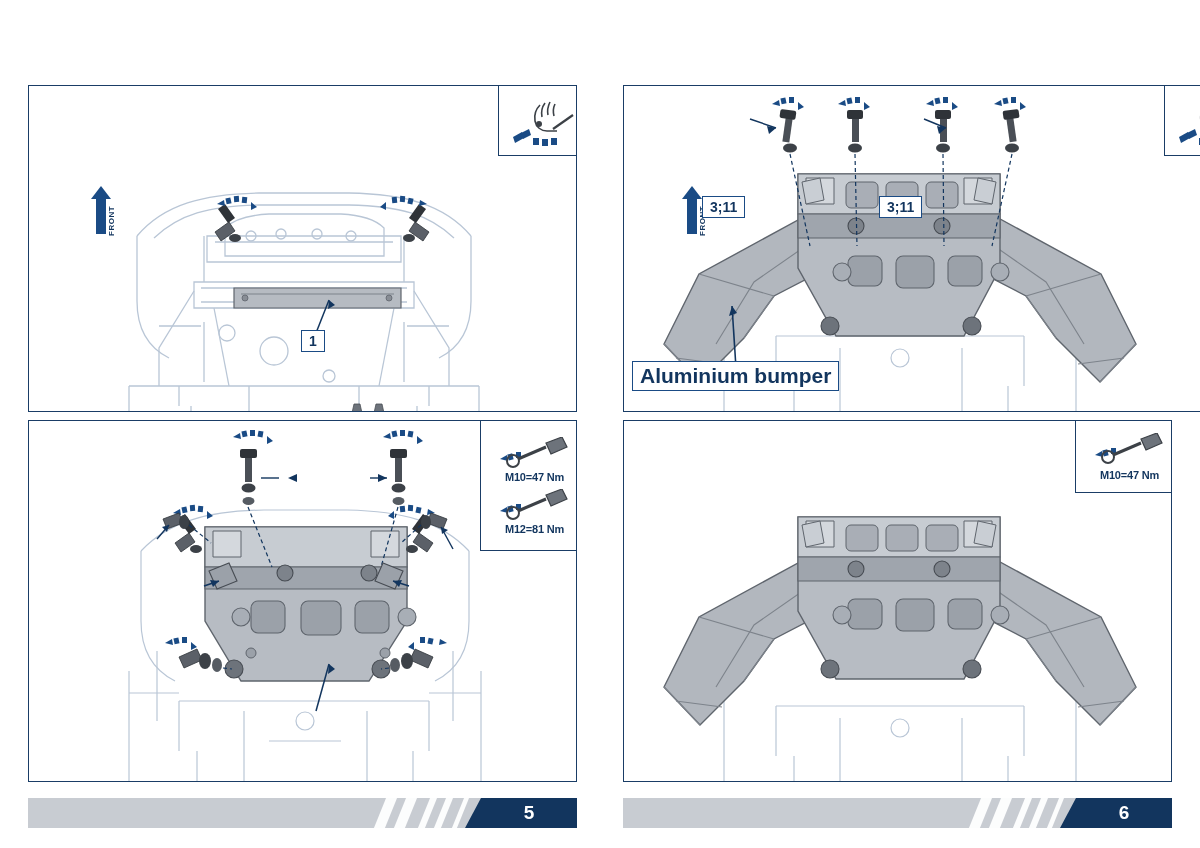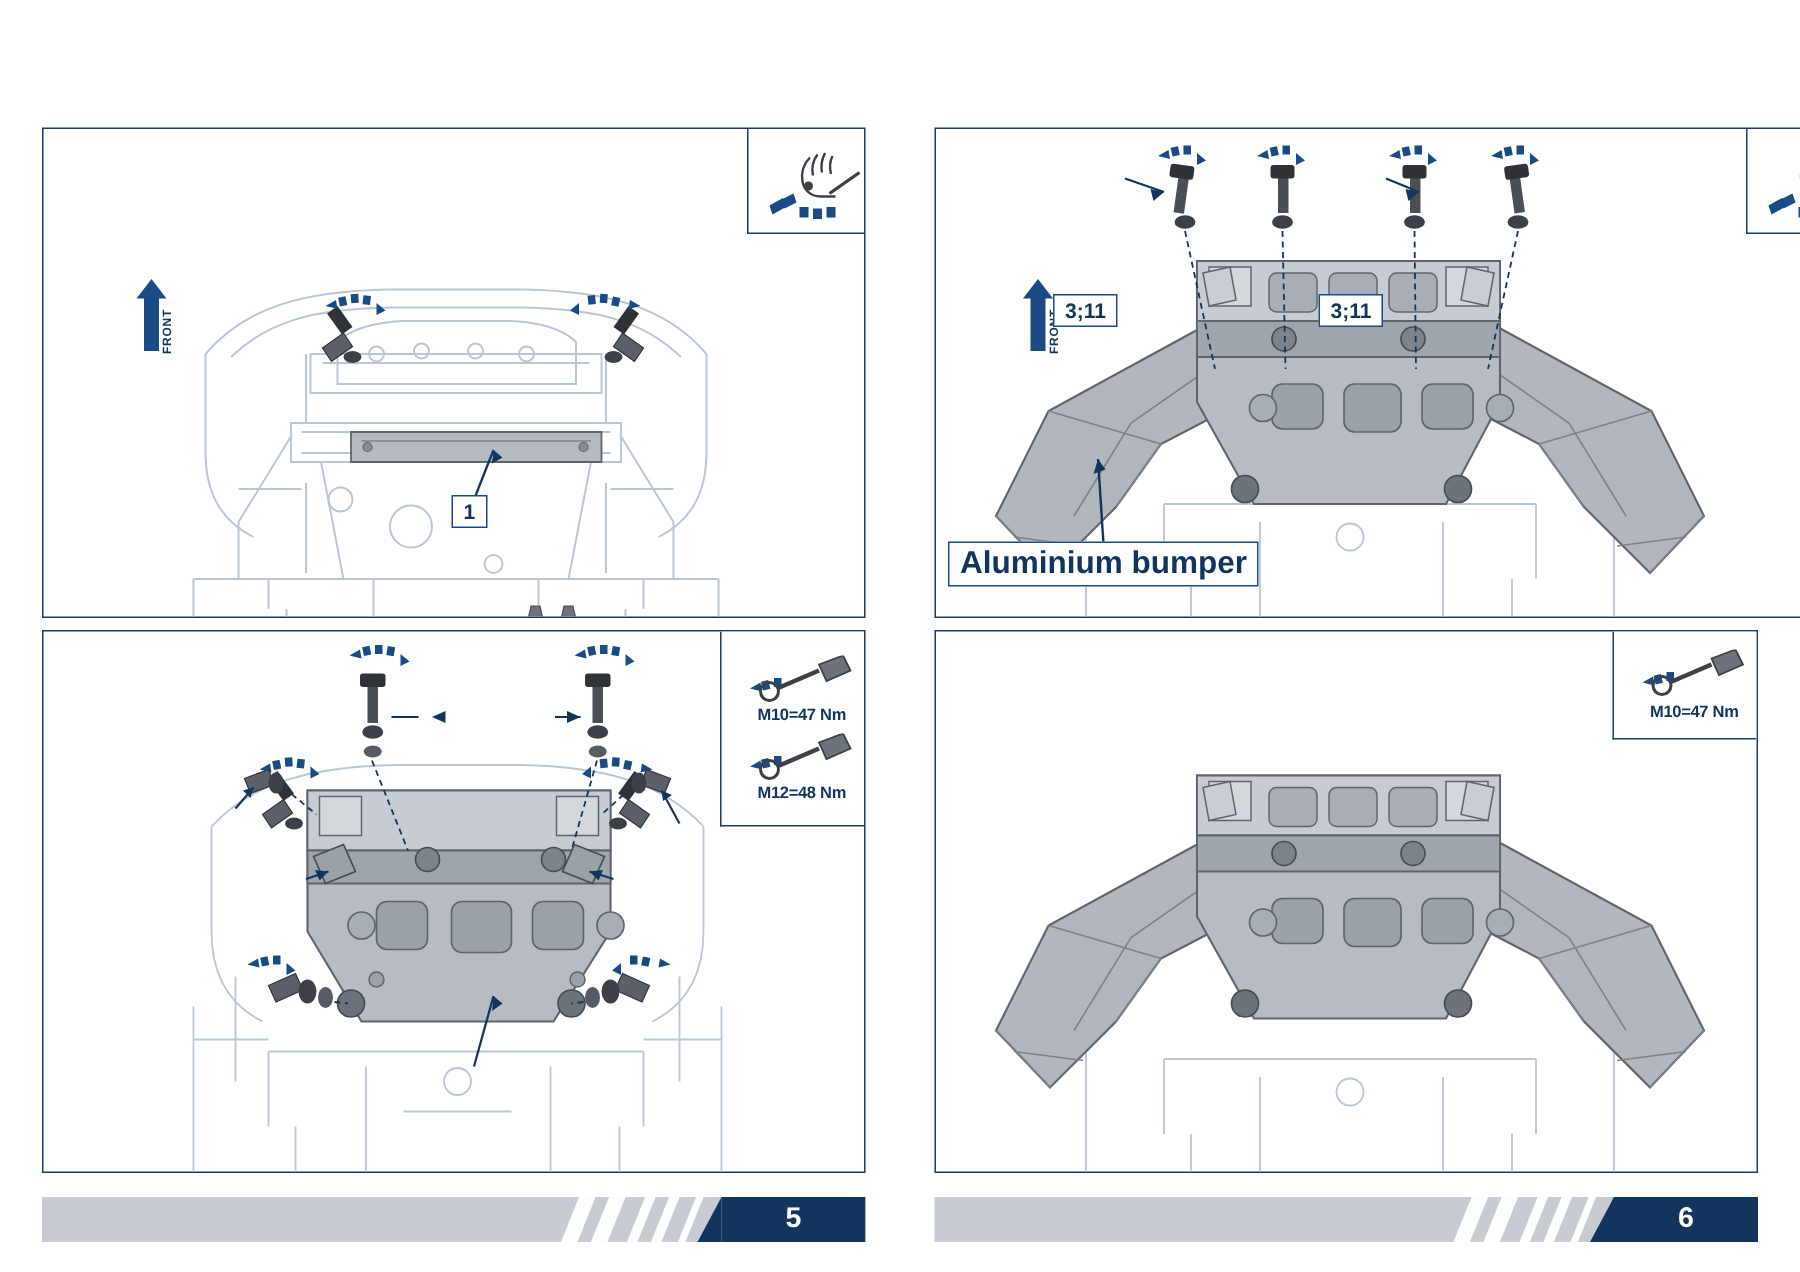--- a/index.html
+++ b/index.html
@@ -437,21 +437,21 @@
           <svg width="78" height="34" viewBox="0 0 78 34">
             <g fill="#1a4b85">
               <path d="M4 22 l7 -4 l1 6 z"></path>
                 <rect x="12" y="17" width="5" height="6" transform="rotate(-14 14 20)"></rect>
               <rect x="20" y="15" width="5" height="6"></rect>
             </g>
             <circle cx="17" cy="24" r="6" fill="none" stroke="#3c4147" stroke-width="2"></circle>
             <path d="M22 22 L50 10" stroke="#3c4147" stroke-width="3" fill="none"></path>
             <path d="M50 6 l16 -6 l5 10 l-16 7 z" fill="#6d737b" stroke="#3c4147" stroke-width="1.2"></path>
           </svg>
-          <div class="torque-label">M12=48 Nm</div>
+          <div class="torque-label">M12=81 Nm</div>
         </div>
       </div>
     </div>
   </div>
 
   <div class="panel" style="left:623px; top:85px; width:620px; height:327px;">
     <div class="panel-inner">
 
       <svg width="549" height="327" viewBox="0 0 549 327">
 

